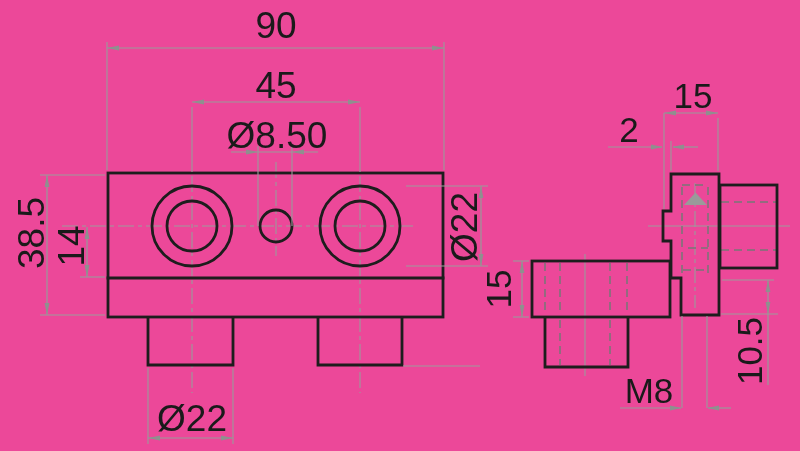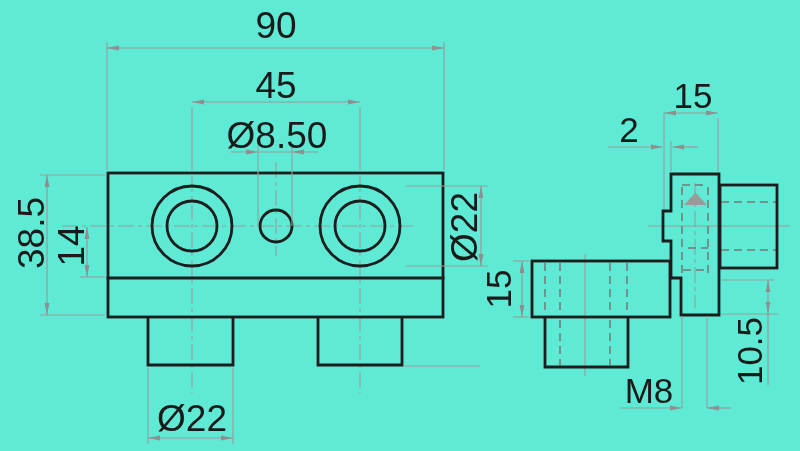--- a/index.html
+++ b/index.html
@@ -1,16 +1,16 @@
 <!DOCTYPE html>
 <html><head>
 <meta charset="utf-8">
 <style>
   html,body{margin:0;padding:0;background:#ffffff;}
-  .stage{position:relative;width:800px;height:451px;background:#5eead4;overflow:hidden;
+  .stage{position:relative;width:800px;height:451px;background:#ec4899;overflow:hidden;
          font-family:"Liberation Sans", sans-serif;}
   svg{display:block;}
   .outline{stroke:#1d1d1d;stroke-width:2.8;fill:none;stroke-linejoin:miter;stroke-linecap:square;}
   .dim{stroke:#999999;stroke-width:1.2;fill:none;}
   .ext{stroke:#9b9b9b;stroke-width:1.1;fill:none;}
   .cl{stroke:#9b9b9b;stroke-width:1.1;fill:none;stroke-dasharray:16 4 4 4;}
   .clsolid{stroke:#9b9b9b;stroke-width:1.1;fill:none;}
   .hid{stroke:#777777;stroke-width:1.5;fill:none;stroke-dasharray:8 5;}
   .arrow{fill:#8f8f8f;stroke:none;}
   .dimtext{fill:#1a1a1a;font-family:"Liberation Sans", sans-serif;}

